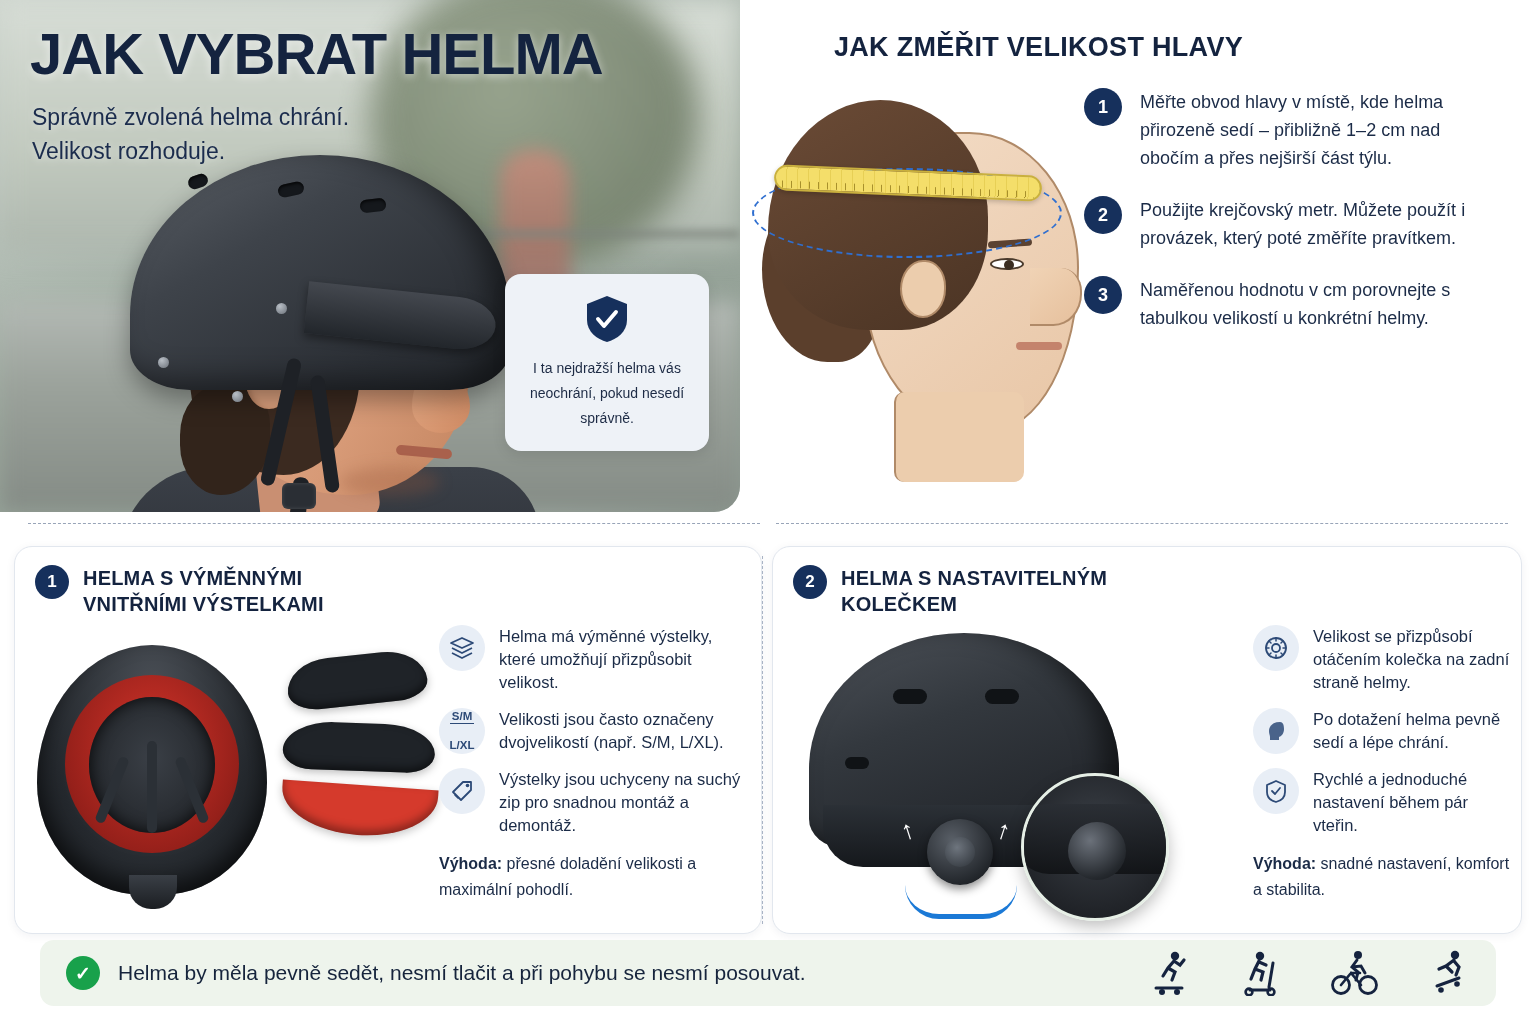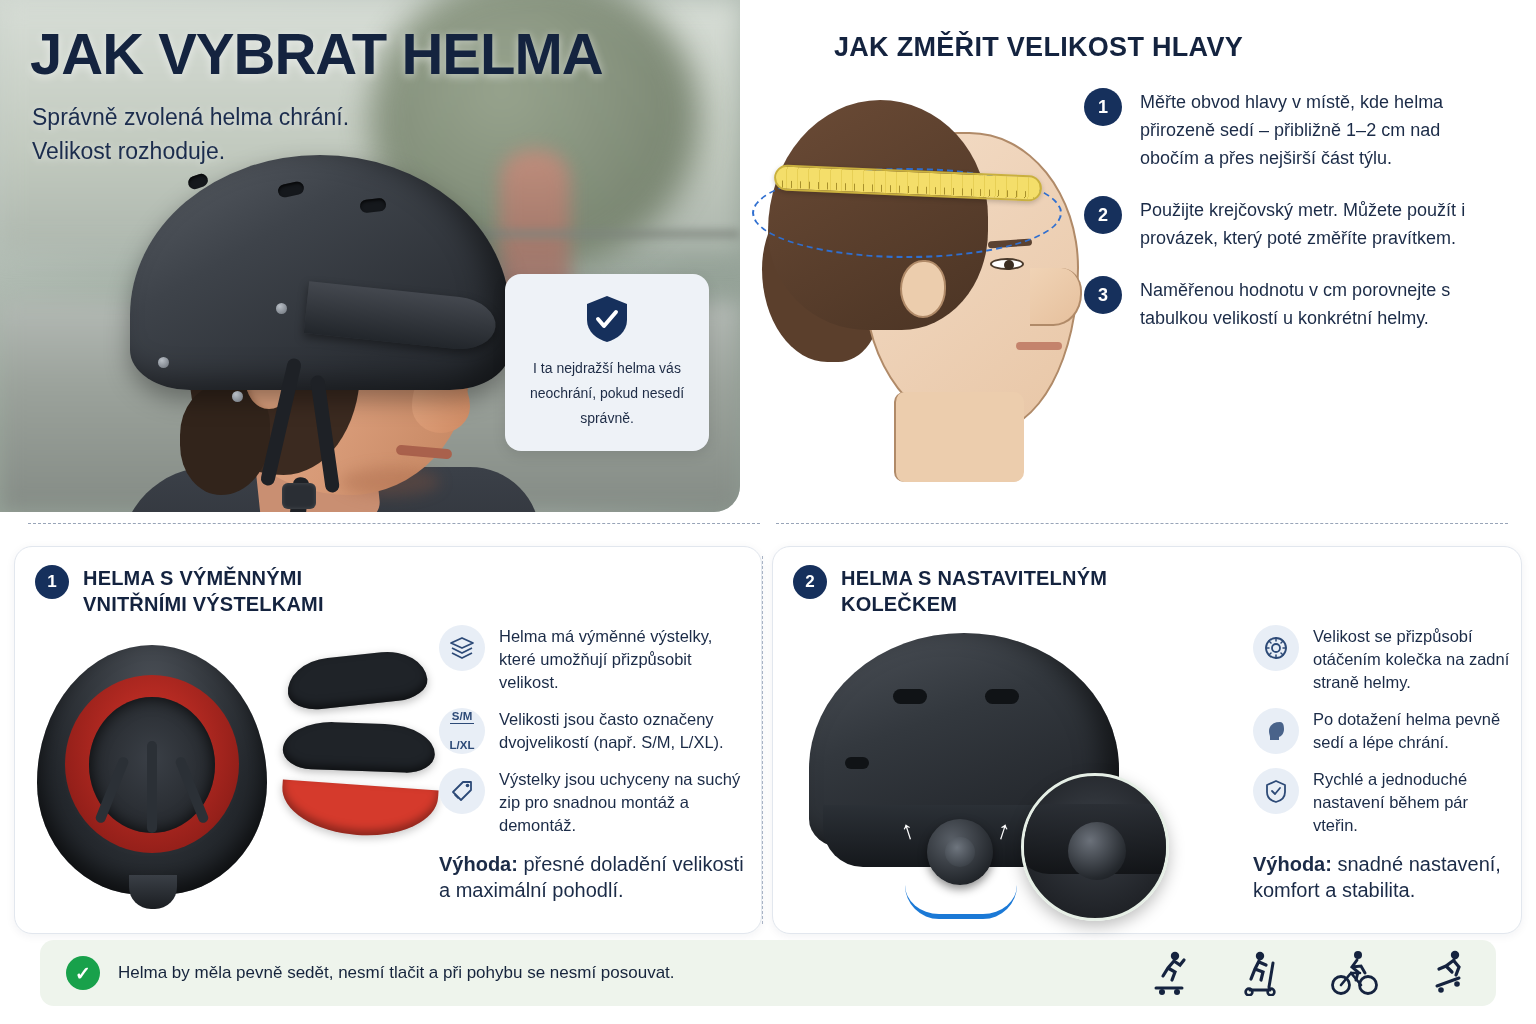--- a/index.html
+++ b/index.html
@@ -264,21 +264,21 @@
   }
   .panel-title { font-size: 20px; font-weight: 800; line-height: 26px; color:#14233f; letter-spacing:.2px; }
 
   .bullet { display:flex; gap: 14px; margin-bottom: 14px; }
   .bullet-ico {
     flex:0 0 auto; width: 46px; height: 46px; border-radius: 50%;
     background:#e8eef6; display:flex; align-items:center; justify-content:center;
     color:#2d4a77;
   }
   .bullet-txt { font-size: 16.5px; line-height: 23px; color:#1b2b47; }
-  .advantage { font-size: 20px; line-height: 26px; color:#1b2b47; margin-top: 6px; }
+  .advantage { font-size: 16px; line-height: 26px; color:#1b2b47; margin-top: 6px; }
   .advantage b { font-weight: 800; }
 
   .left-bullets { position:absolute; left: 424px; top: 78px; width: 310px; }
   .right-bullets { position:absolute; left: 480px; top: 78px; width: 258px; }
 
   
   .inner-helmet { position:absolute; left: 22px; top: 98px; width: 230px; height: 250px; }
   .ih-shell {
     position:absolute; inset: 0;
     background: radial-gradient(ellipse at 50% 20%, #4a4f56, #24282d 65%, #131619);
@@ -374,21 +374,21 @@
   .footer {
     position:absolute; left: 40px; top: 940px; width: 1456px; height: 66px;
     background: #eef4ec; border-radius: 14px; display:flex; align-items:center;
     padding: 0 26px; gap: 18px;
   }
   .check {
     width: 34px; height: 34px; border-radius: 50%; background:#18a14b; color:#fff;
     display:flex; align-items:center; justify-content:center; font-size: 19px; font-weight:800;
     flex: 0 0 auto;
   }
-  .footer-txt { font-size: 17px; color:#16243c;text-align:center; }
+  .footer-txt { font-size: 21px; color:#16243c;text-align:center; }
   .sports { margin-left: auto; display:flex; align-items:center; gap: 48px; color:#15233f; }
 </style>
 </head>
 <body>
 
 <div class="page">
 
   <div class="hero">
     <div class="hero-photo">
       <div class="hero-bg-sky"></div>

